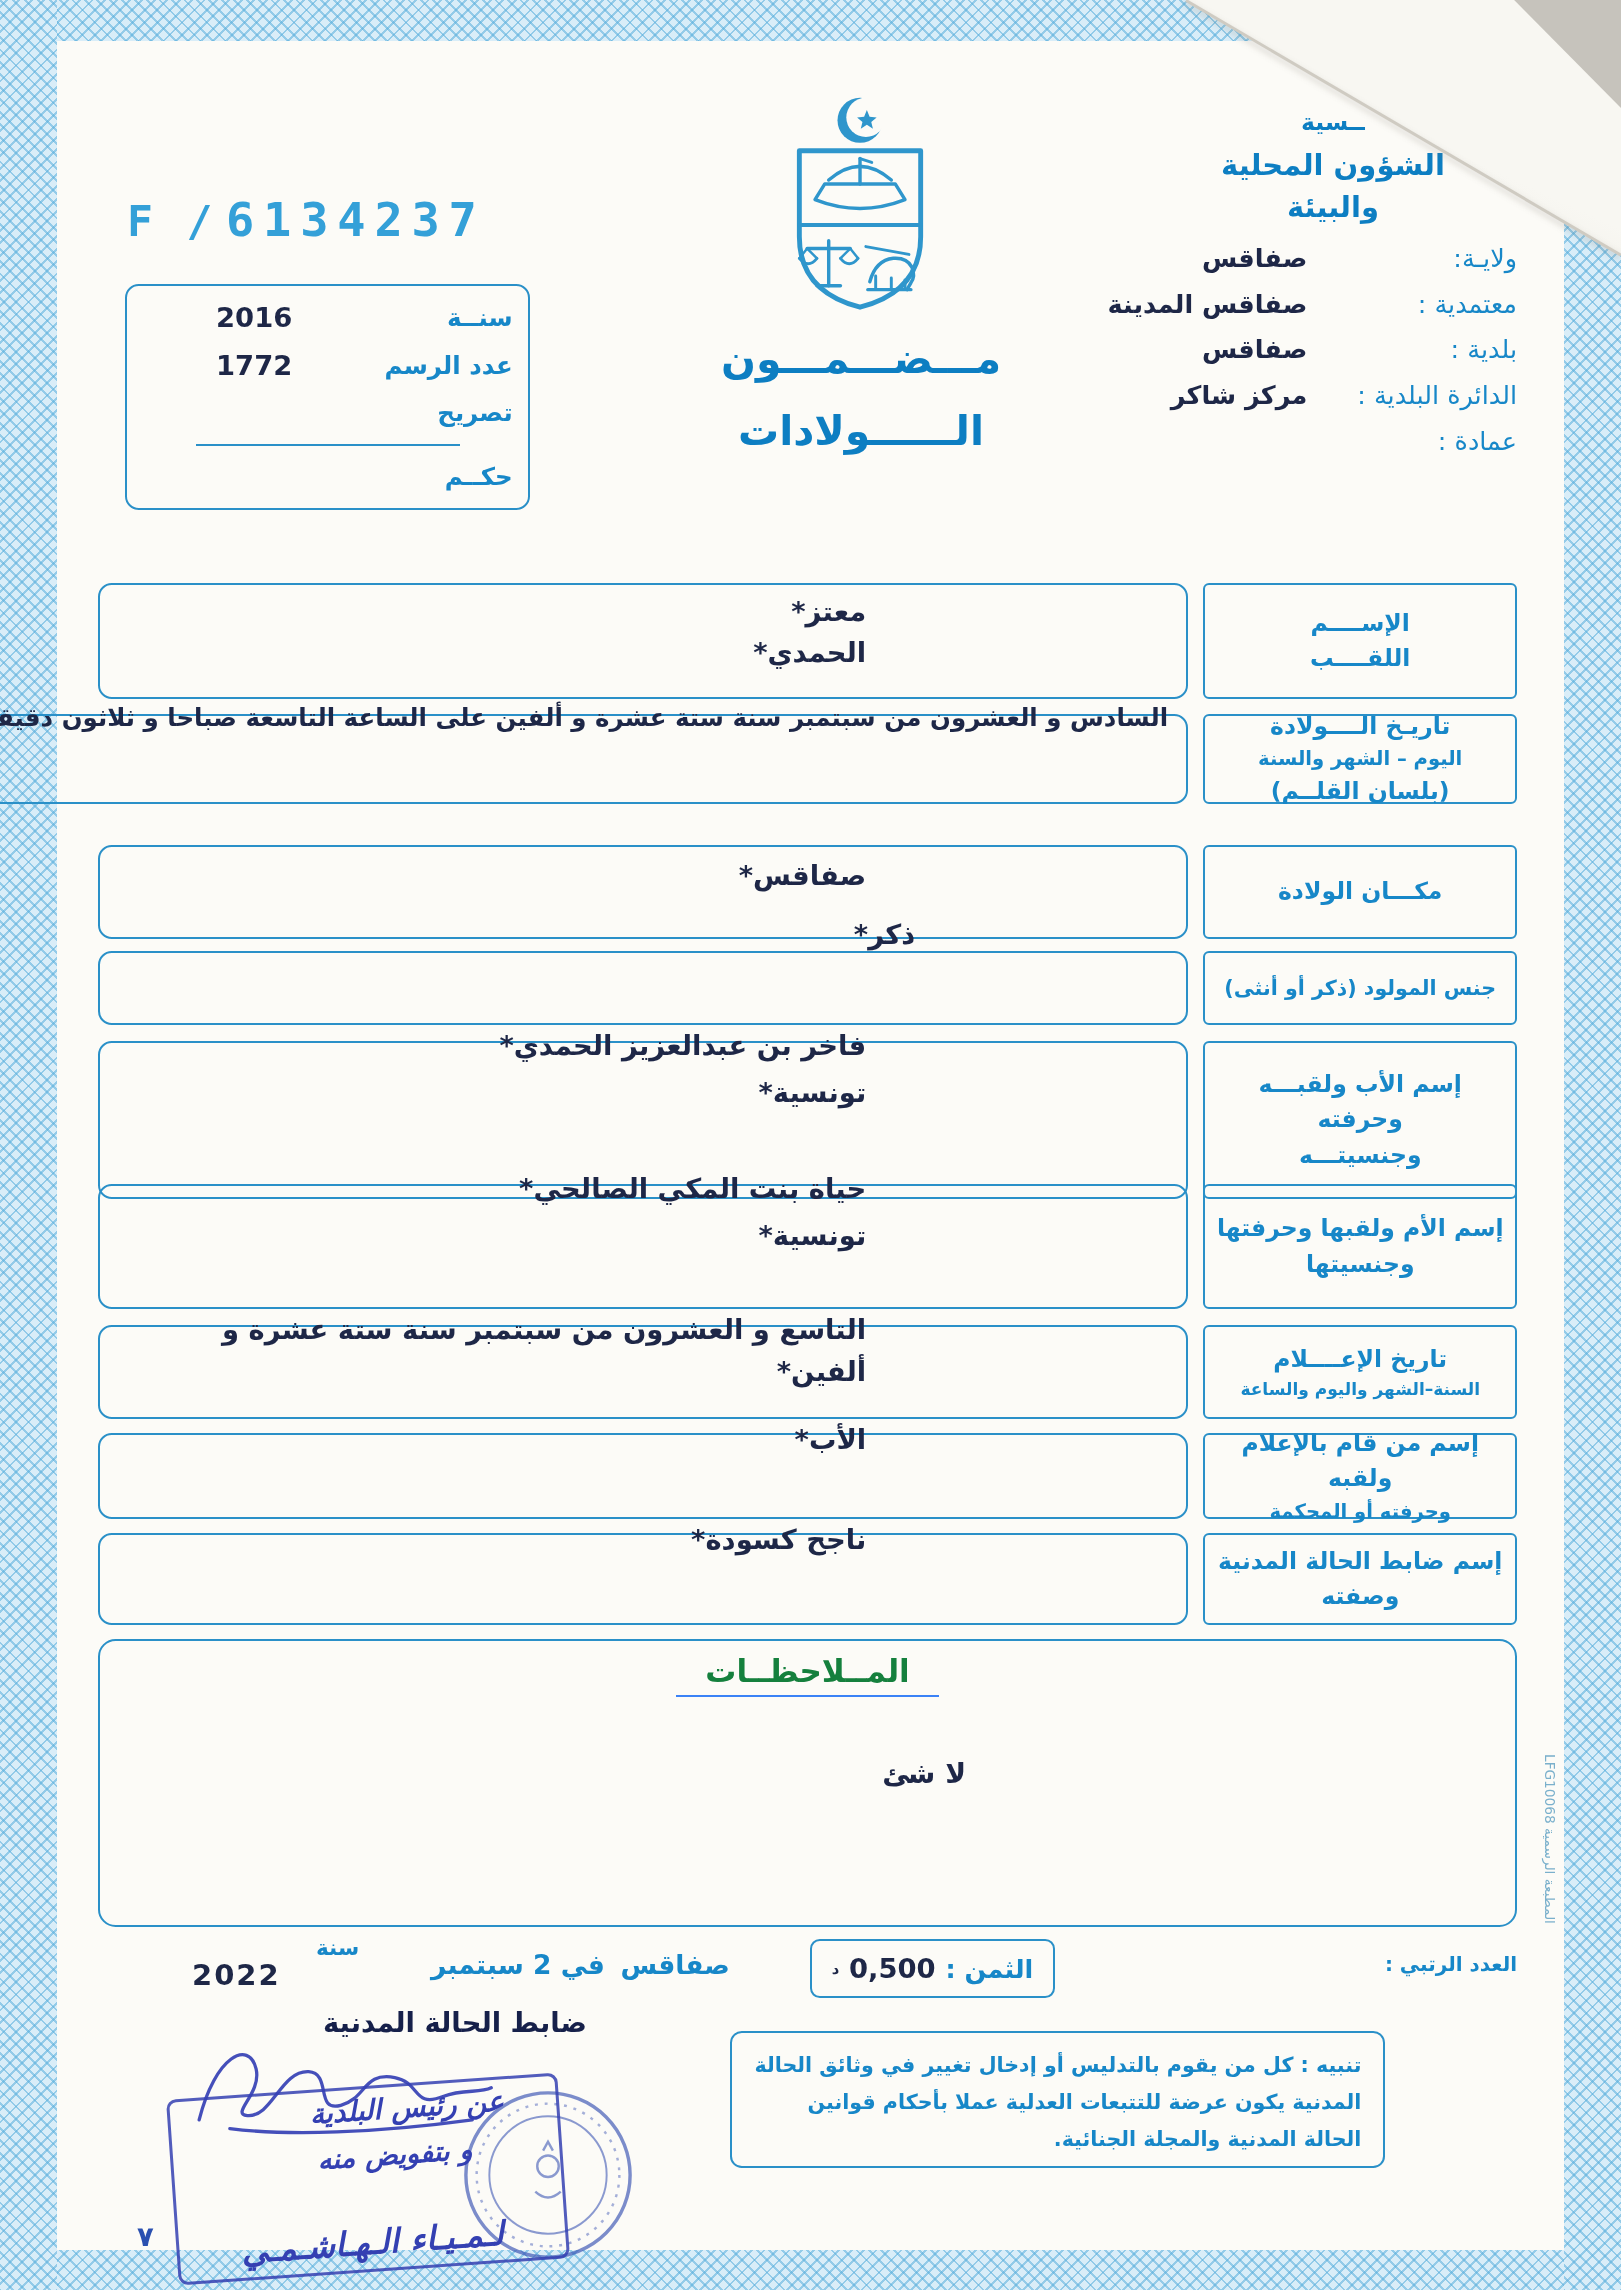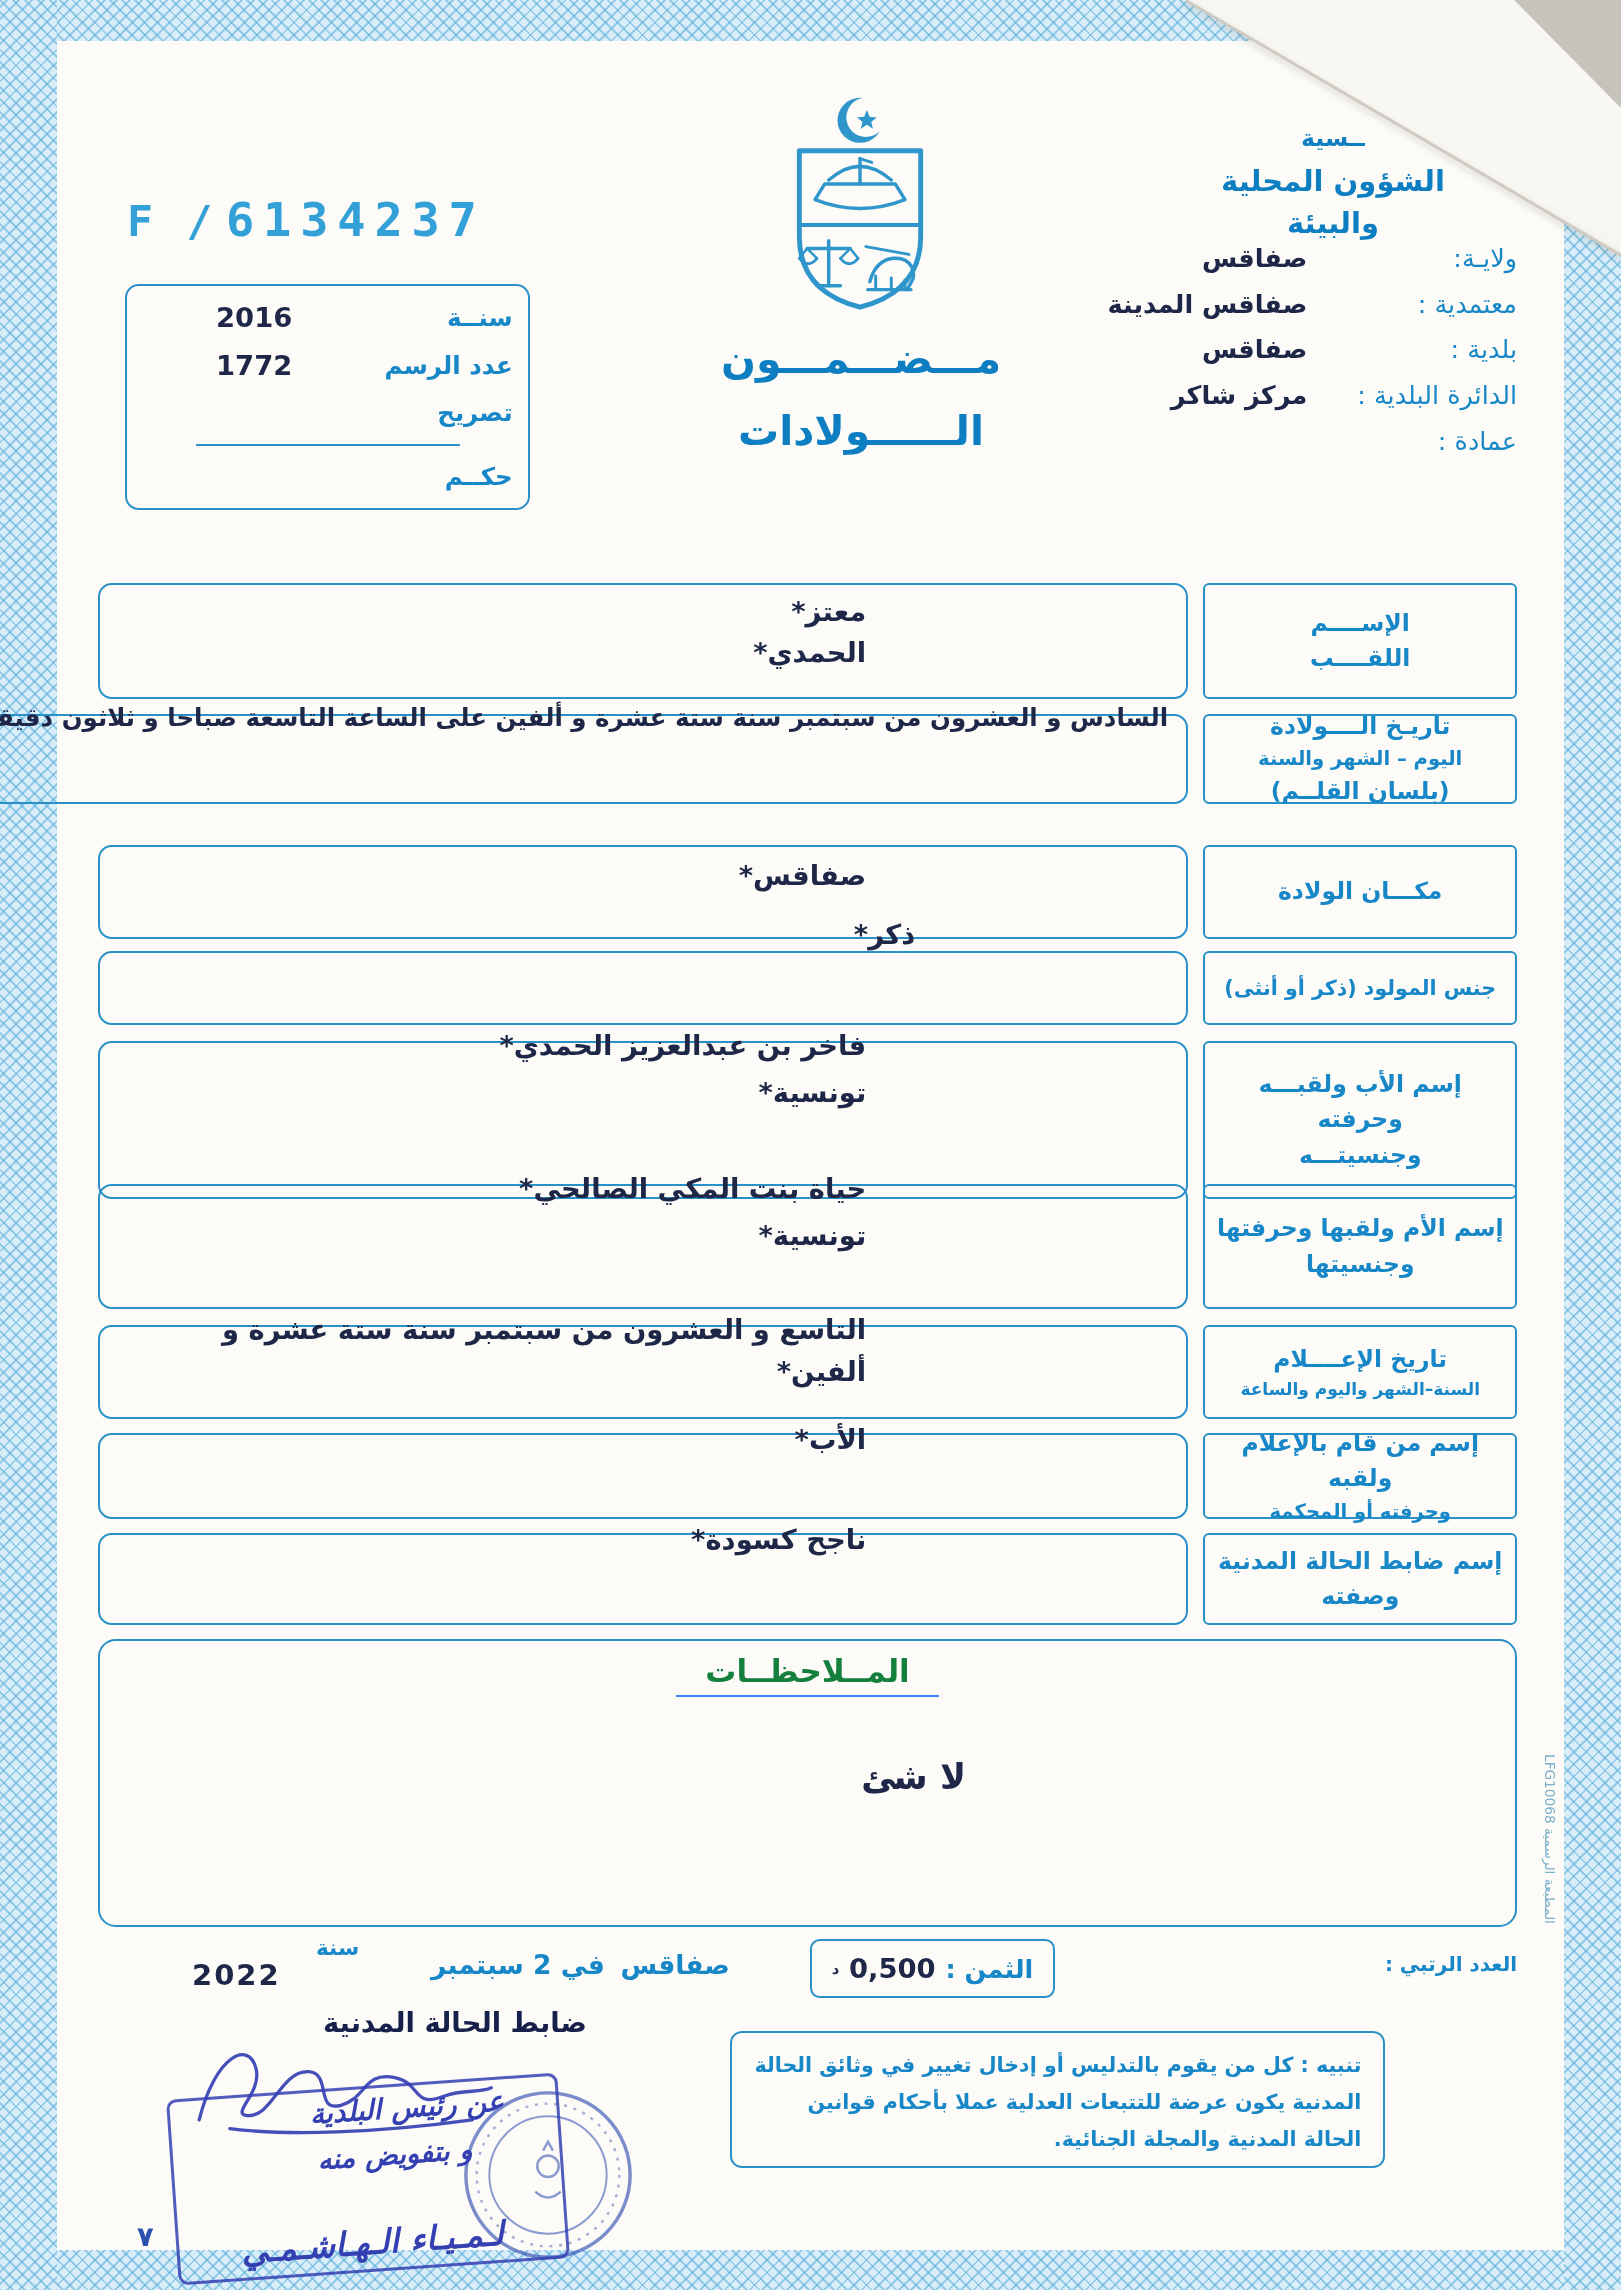--- a/index.html
+++ b/index.html
@@ -47,21 +47,21 @@
 
   .emblem{position:absolute;left:770px;top:90px;z-index:2;}
 
   .title{position:absolute;left:616px;top:335px;width:490px;z-index:2;
     text-align:center;color:#0d7ec2;font-weight:700;}
   .title .t1{font-size:41px;}
   .title .t2{font-size:33px;margin-top:21.6px;}
   .title .t2 span{display:inline-block;border-bottom:2.9px solid #0d7ec2;padding-bottom:5.9px;}
   .title .t3{font-size:41px;margin-top:23.5px;}
 
-  .ministry{position:absolute;right:82px;top:124px;width:412px;z-index:2;
+  .ministry{position:absolute;right:82px;top:108px;width:412px;z-index:2;
     text-align:center;color:#0d7ec2;font-weight:700;}
   .ministry .frag{font-size:23.5px;}
   .ministry .m1{font-size:29px;margin-top:11.8px;}
   .ministry .m2{font-size:29px;margin-top:7.8px;}
 
   .admin{position:absolute;right:104px;top:243px;width:470px;z-index:2;
     display:flex;flex-direction:column;gap:15.7px;}
   .admin-row{display:flex;align-items:baseline;font-size:25.5px;}
   .admin-label{color:#1787c8;font-weight:400;width:196px;flex-shrink:0;text-align:right;white-space:nowrap;}
   .admin-value{color:#1e2747;font-weight:700;flex:1;text-align:right;padding-right:13.7px;white-space:nowrap;}
@@ -81,21 +81,21 @@
   .r5{top:1041px;height:158px;} .r5 .v0{margin-top:-23.5px;padding-right:294px;} .r5 .v1{padding-right:294px;margin-top:5.9px;}
   .r6{top:1184px;height:125px;} .r6 .v0{margin-top:-23.5px;padding-right:294px;} .r6 .v1{padding-right:294px;margin-top:5.9px;}
   .r7{top:1325px;height:94px;}  .r7 .flabel .sm{font-size:17px;} .r7 .v0{margin-top:-23.5px;padding-right:294px;}
   .r8{top:1433px;height:86px;}  .r8 .v0{margin-top:-21.6px;padding-right:294px;}
   .r9{top:1533px;height:92px;}  .r9 .v0{margin-top:-21.6px;padding-right:294px;}
 
   .remarks{position:absolute;left:98px;right:104px;top:1639px;height:284px;z-index:2;
     border:2.9px solid #2a90c8;border-radius:17.6px;}
   .remarks-title{position:absolute;top:11.8px;left:0;right:0;text-align:center;}
   .remarks-title span{color:#15803d;font-weight:700;font-size:31px;border-bottom:2px solid #3b82f6;padding:0 29px 5.9px;}
-  .remarks-value{position:absolute;top:116px;right:549px;color:#1e2747;font-weight:700;font-size:35px;}
+  .remarks-value{position:absolute;top:116px;right:549px;color:#1e2747;font-weight:700;font-size:28px;}
 
   
   .ordinal{position:absolute;top:1952px;right:104px;color:#1787c8;font-weight:700;font-size:20px;z-index:2;}
   .price-box{position:absolute;top:1939px;left:810px;width:241px;height:55px;z-index:2;
     border:2.5px solid #2a90c8;border-radius:9.8px;display:flex;align-items:center;justify-content:center;gap:9.8px;}
   .price-label{color:#1787c8;font-weight:700;font-size:25.5px;}
   .price-value{color:#1e2747;font-weight:700;font-size:27.4px;direction:ltr;}
   .price-unit{color:#1e2747;font-weight:700;font-size:14.7px;vertical-align:super;}
   .place-date{position:absolute;top:1949px;left:431px;z-index:2;display:flex;gap:15.7px;
     color:#1787c8;font-weight:700;font-size:26.5px;align-items:baseline;}

